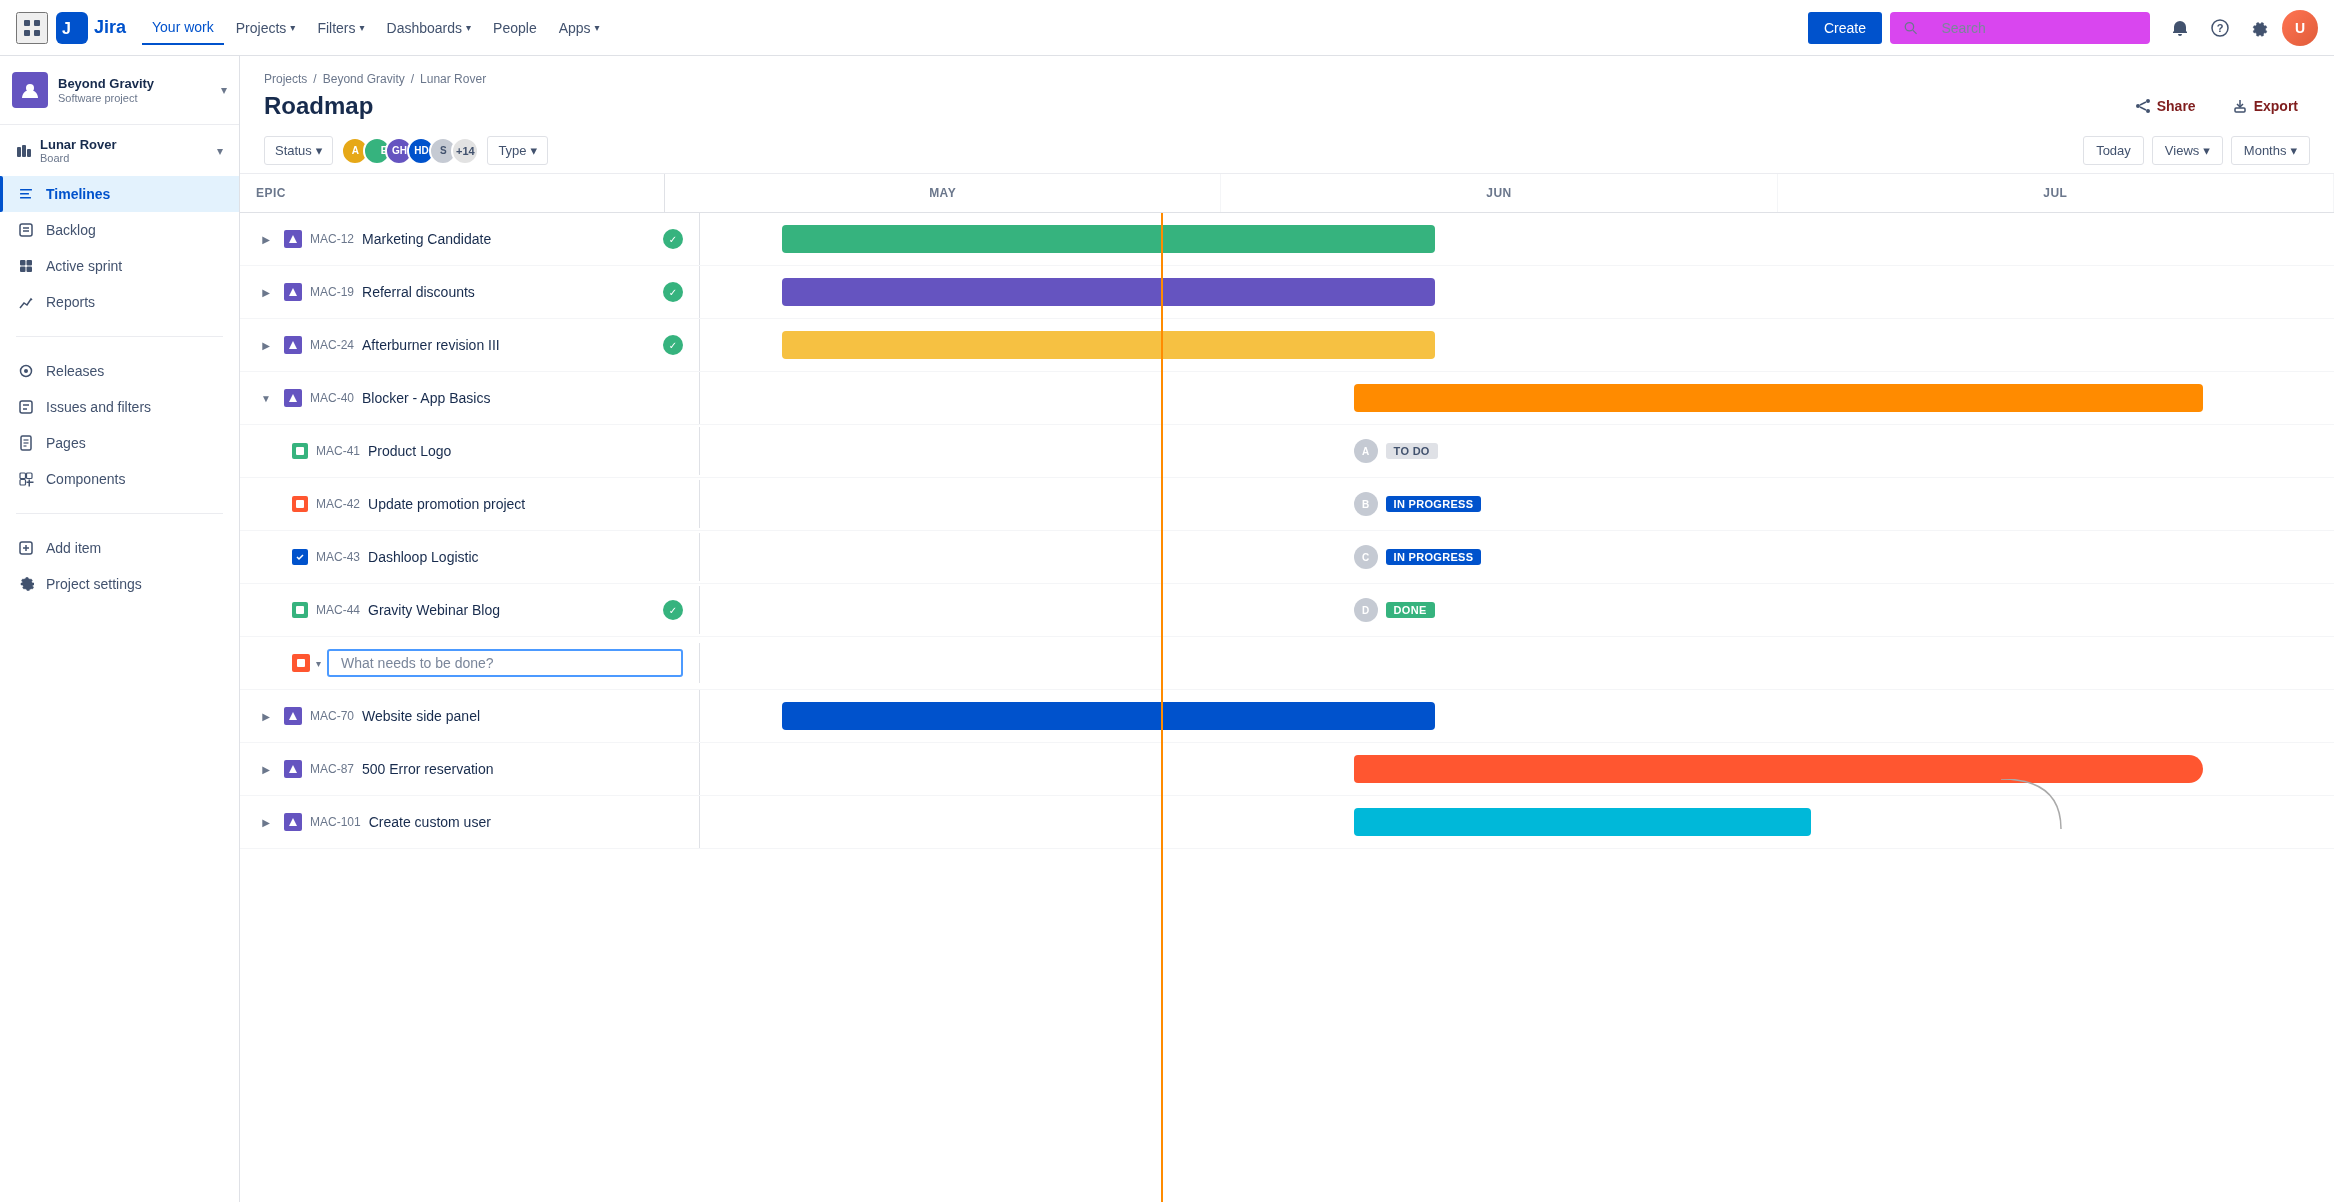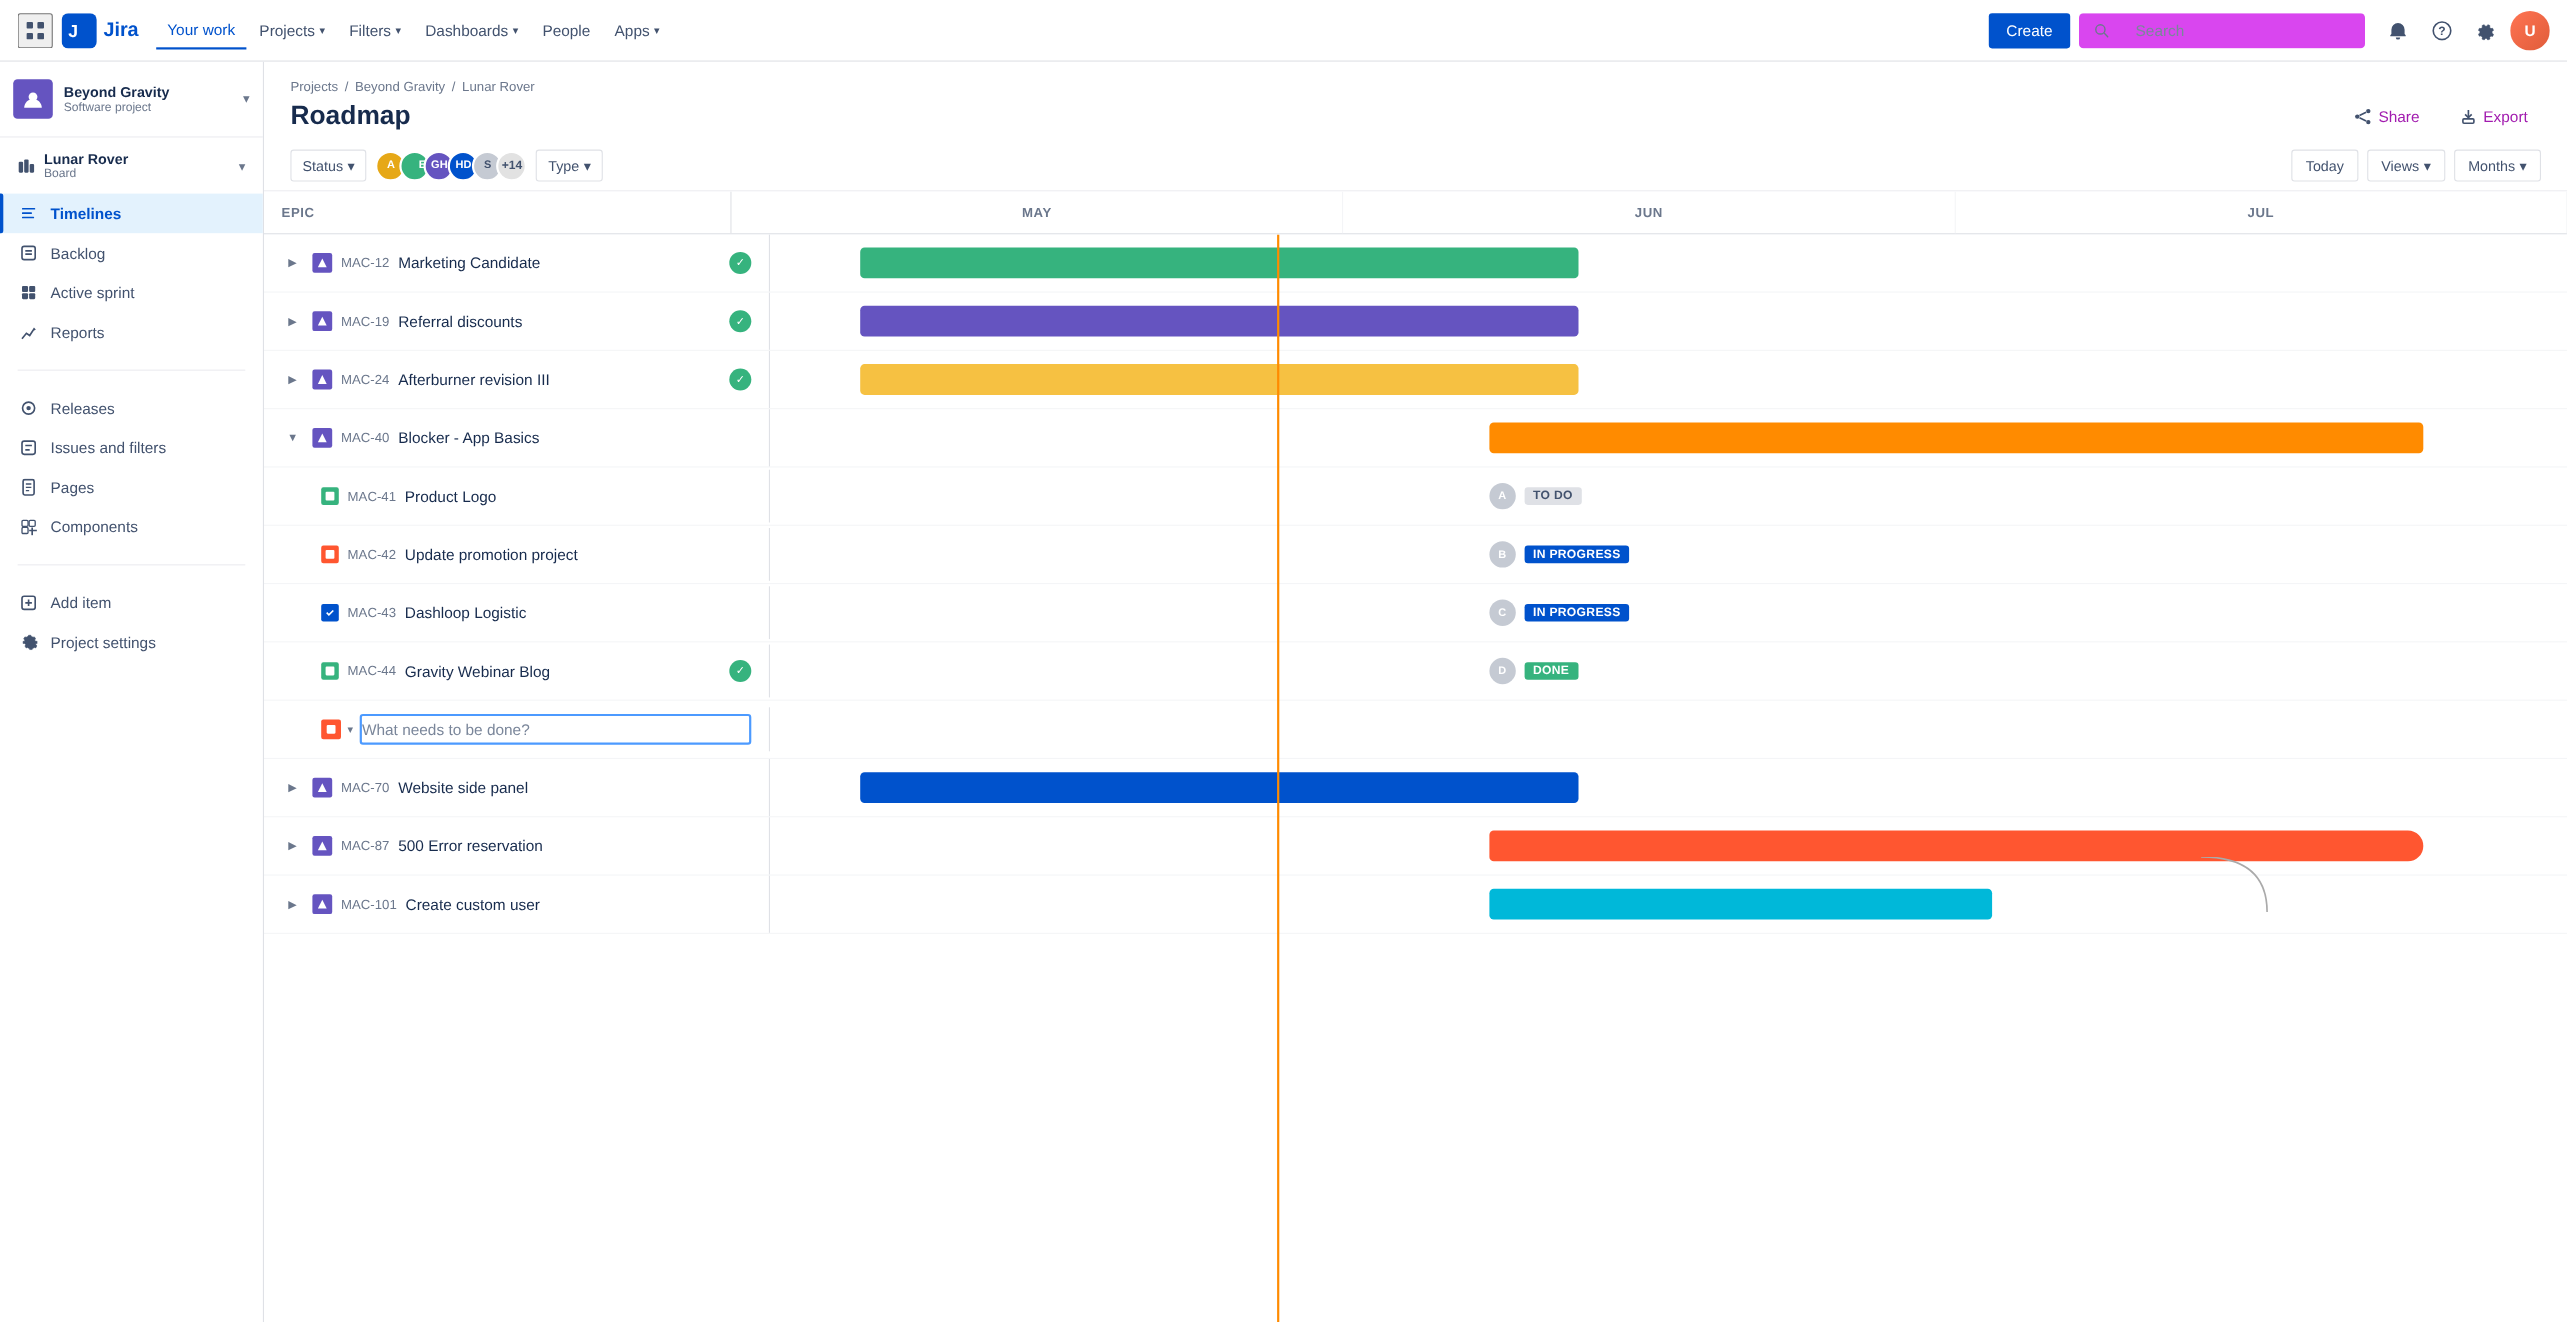--- a/index.html
+++ b/index.html
@@ -87,22 +87,22 @@
     
     .page-header { padding: 16px 24px 8px; }
     .breadcrumb { display: flex; align-items: center; gap: 6px; font-size: 12px; color: #6b778c; margin-bottom: 6px; }
     .breadcrumb-sep { color: #6b778c; }
     .breadcrumb-link { color: #6b778c; cursor: pointer; }
     .page-title-row { display: flex; align-items: center; justify-content: space-between; }
     .page-title { font-size: 24px; font-weight: 600; color: #172b4d; }
     .page-actions { display: flex; align-items: center; gap: 12px; }
     .page-action-btn {
       display: flex; gap: 6px; padding: 6px 12px;
-      border: none; background: transparent; cursor: pointer; color: #a21caf;
-      font-size: 14px; border-radius: 3px; font-family: inherit;
+      border: none; background: transparent; cursor: pointer; color: #7f1d1d;
+      font-size: 14px; border-radius: 3px; font-family: inherit; font-weight: bold;
     }
 
     
     .roadmap-toolbar {
       display: flex; align-items: center; padding: 8px 24px; gap: 12px;
       border-bottom: 1px solid #ebecf0;
     }
     .toolbar-left { display: flex; align-items: center; gap: 8px; flex: 1; }
     .toolbar-right { display: flex; align-items: center; gap: 8px; }
     .toolbar-btn {
@@ -150,21 +150,21 @@
     
     .child-row { display: flex; align-items: center; border-bottom: 1px solid #f4f5f7; min-height: 48px; }
     .child-cell { width: 460px; flex-shrink: 0; padding: 6px 16px 6px 52px; display: flex; align-items: center; gap: 8px; border-right: 1px solid #dfe1e6; min-height: 48px; }
 
     
     .input-row { display: flex; align-items: center; border-bottom: 1px solid #f4f5f7; min-height: 48px; }
     .input-cell { width: 460px; flex-shrink: 0; padding: 6px 16px 6px 52px; display: flex; align-items: center; gap: 6px; border-right: 1px solid #dfe1e6; }
     .input-icon { width: 18px; height: 18px; border-radius: 2px; background: #ff5630; display: flex; align-items: center; justify-content: center; flex-shrink: 0; }
     .input-chevron { font-size: 10px; color: #6b778c; cursor: pointer; }
     .task-input {
-      flex: 1; border: 2px solid #4c9aff; border-radius: 3px; padding: 4px 0;
+      flex: 1; border: 2px solid #4c9aff; border-radius: 3px; padding: 4px 12px;
       font-size: 14px; color: #172b4d; outline: none; font-family: inherit;
     }
     .task-input::placeholder { color: #7a869a; }
 
     
     .timeline-cell { flex: 1; position: relative; min-height: 52px; display: flex; align-items: center; min-width: 840px; }
     .gantt-bar {
       position: absolute; height: 28px; border-radius: 4px; cursor: pointer;
       display: flex; align-items: center; padding: 0 8px; font-size: 12px; color: #fff; font-weight: 500;
     }

